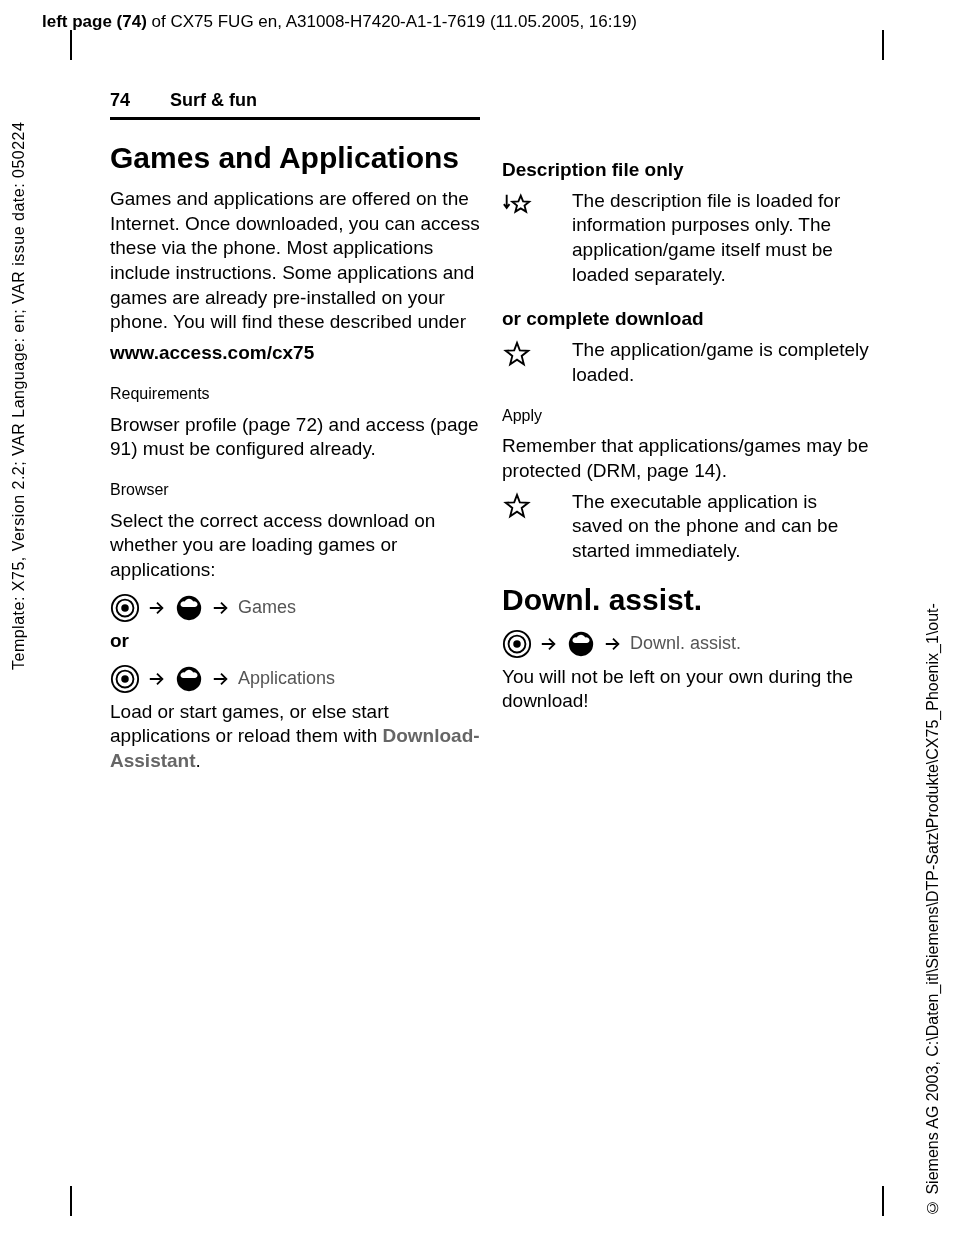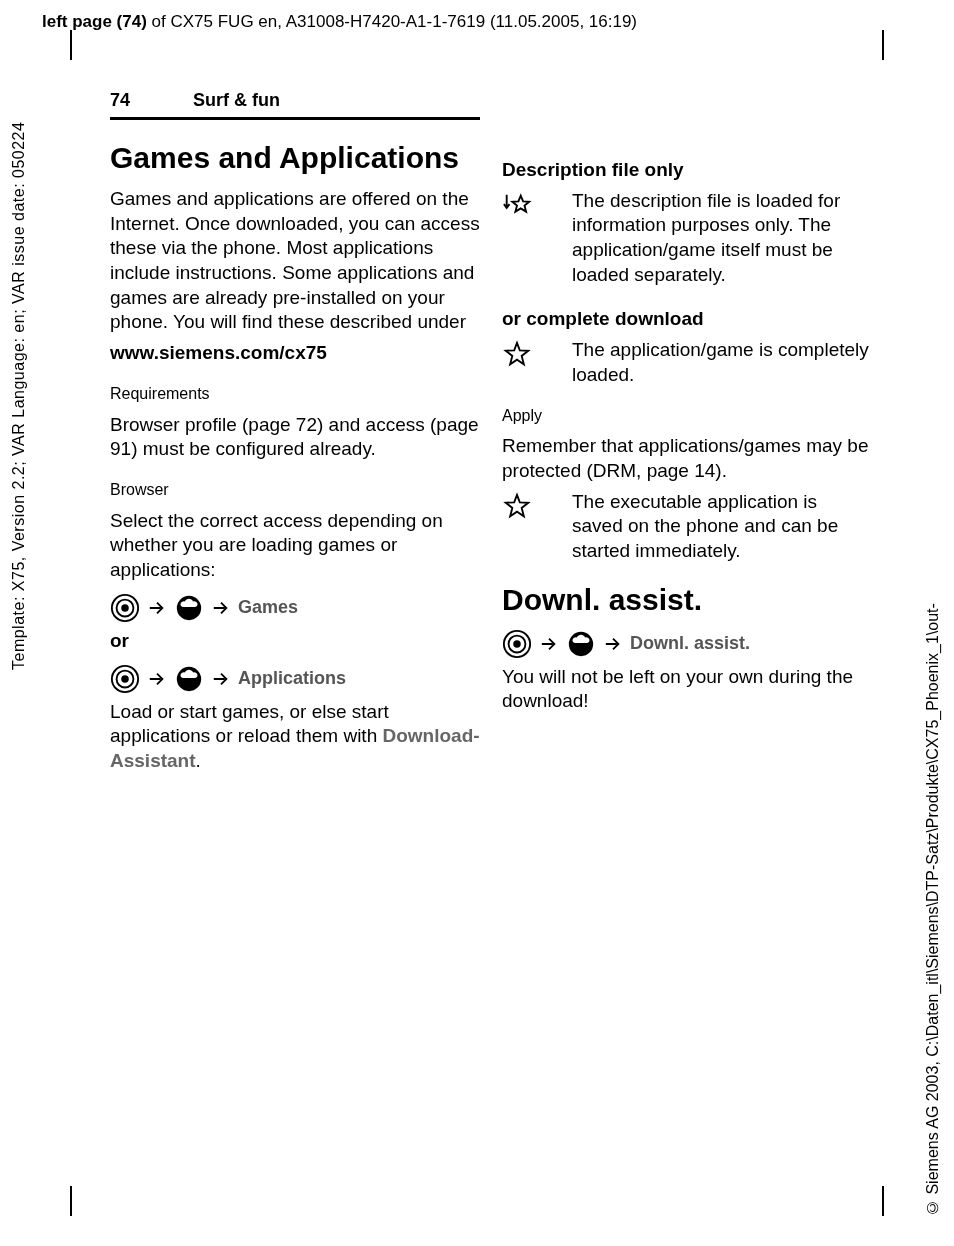--- a/index.html
+++ b/index.html
@@ -19,35 +19,35 @@
   .crop.bl { bottom: 30px; left: 70px; }
   .crop.br { bottom: 30px; right: 70px; }
   .crop.tl::before { left: 0; top: 0; width: 2px; height: 30px; }
   .crop.tl::after  { left: 0; bottom: 0; width: 20px; height: 2px; display:none;}
   .crop.tr::before { right: 0; top: 0; width: 2px; height: 30px; }
   .crop.bl::before { left: 0; bottom: 0; width: 2px; height: 30px; }
   .crop.br::before { right: 0; bottom: 0; width: 2px; height: 30px; }
 
   .page { position: absolute; top: 90px; left: 110px; width: 780px; }
 
-  .running-head { display: flex; align-items: center; gap: 63px; border-bottom: 3px solid #000; padding-bottom: 6px; margin-bottom: 18px; width: 370px; }
+  .running-head { display: flex; align-items: center; gap: 40px; border-bottom: 3px solid #000; padding-bottom: 6px; margin-bottom: 18px; width: 370px; }
   .running-head .pn { font-weight: bold; font-size: 18px; }
   .running-head .sec { font-weight: bold; font-size: 18px; }
 
   .cols { display: flex; gap: 22px; }
   .col { width: 370px; font-size: 19px; line-height: 1.3; }
 
   h1 { font-size: 30px; font-weight: bold; margin-bottom: 10px; }
   h2 { font-size: 16px; font-weight: normal; margin-top: 18px; margin-bottom: 8px; }
   h1.big2 { font-size: 30px; margin-top: 16px; }
   p { margin-bottom: 6px; }
   .bold { font-weight: bold; }
 
   .nav-row { display: flex; align-items: center; gap: 8px; margin: 10px 0 6px 0; }
-  .nav-row .lbl { font-weight: bold; color: #555; font-size: 18px; }
+  .nav-row .lbl { font-weight: normal; color: #555; font-size: 18px; }
 
   svg.ico { width: 30px; height: 30px; flex-shrink: 0; }
   svg.arrow { width: 18px; height: 18px; flex-shrink: 0; }
 
   .def-row { display: flex; gap: 20px; margin: 6px 0 10px 0; }
   .def-row .icon-cell { width: 50px; flex-shrink: 0; display:flex; justify-content:flex-start; padding-top:2px;}
   .def-row .txt { flex: 1; }
 
   .subhead { font-weight: bold; font-size: 19px; margin-top: 20px; margin-bottom: 4px; }
   .grey { color: #666; }
@@ -72,27 +72,27 @@
   <div class="running-head">
     <span class="pn">74</span>
     <span class="sec">Surf &amp; fun</span>
   </div>
 
   <div class="cols">
 
     <div class="col">
       <h1>Games and Applications</h1>
       <p>Games and applications are offered on the Internet. Once downloaded, you can access these via the phone. Most applications include instructions. Some applications and games are already pre-installed on your phone. You will find these described under</p>
-      <p class="bold">www.siemens.com/cx75</p>
+      <p class="bold">www.access.com/cx75</p>
 
       <h2>Requirements</h2>
       <p>Browser profile (page 72) and access (page 91) must be configured already.</p>
 
       <h2>Browser</h2>
-      <p>Select the correct access depending on whether you are loading games or applications:</p>
+      <p>Select the correct access download on whether you are loading games or applications:</p>
 
       <div class="nav-row">
         <svg class="ico" viewBox="0 0 32 32">
             <circle cx="16" cy="16" r="14" fill="none" stroke="#000" stroke-width="2"></circle>
             <circle cx="16" cy="16" r="9" fill="none" stroke="#000" stroke-width="2"></circle>
             <circle cx="16" cy="16" r="4" fill="#000"></circle>
           </svg>
         <svg class="arrow" viewBox="0 0 20 20">
             <path d="M2 10h12M10 4l6 6-6 6" fill="none" stroke="#000" stroke-width="2"></path>
           </svg>

